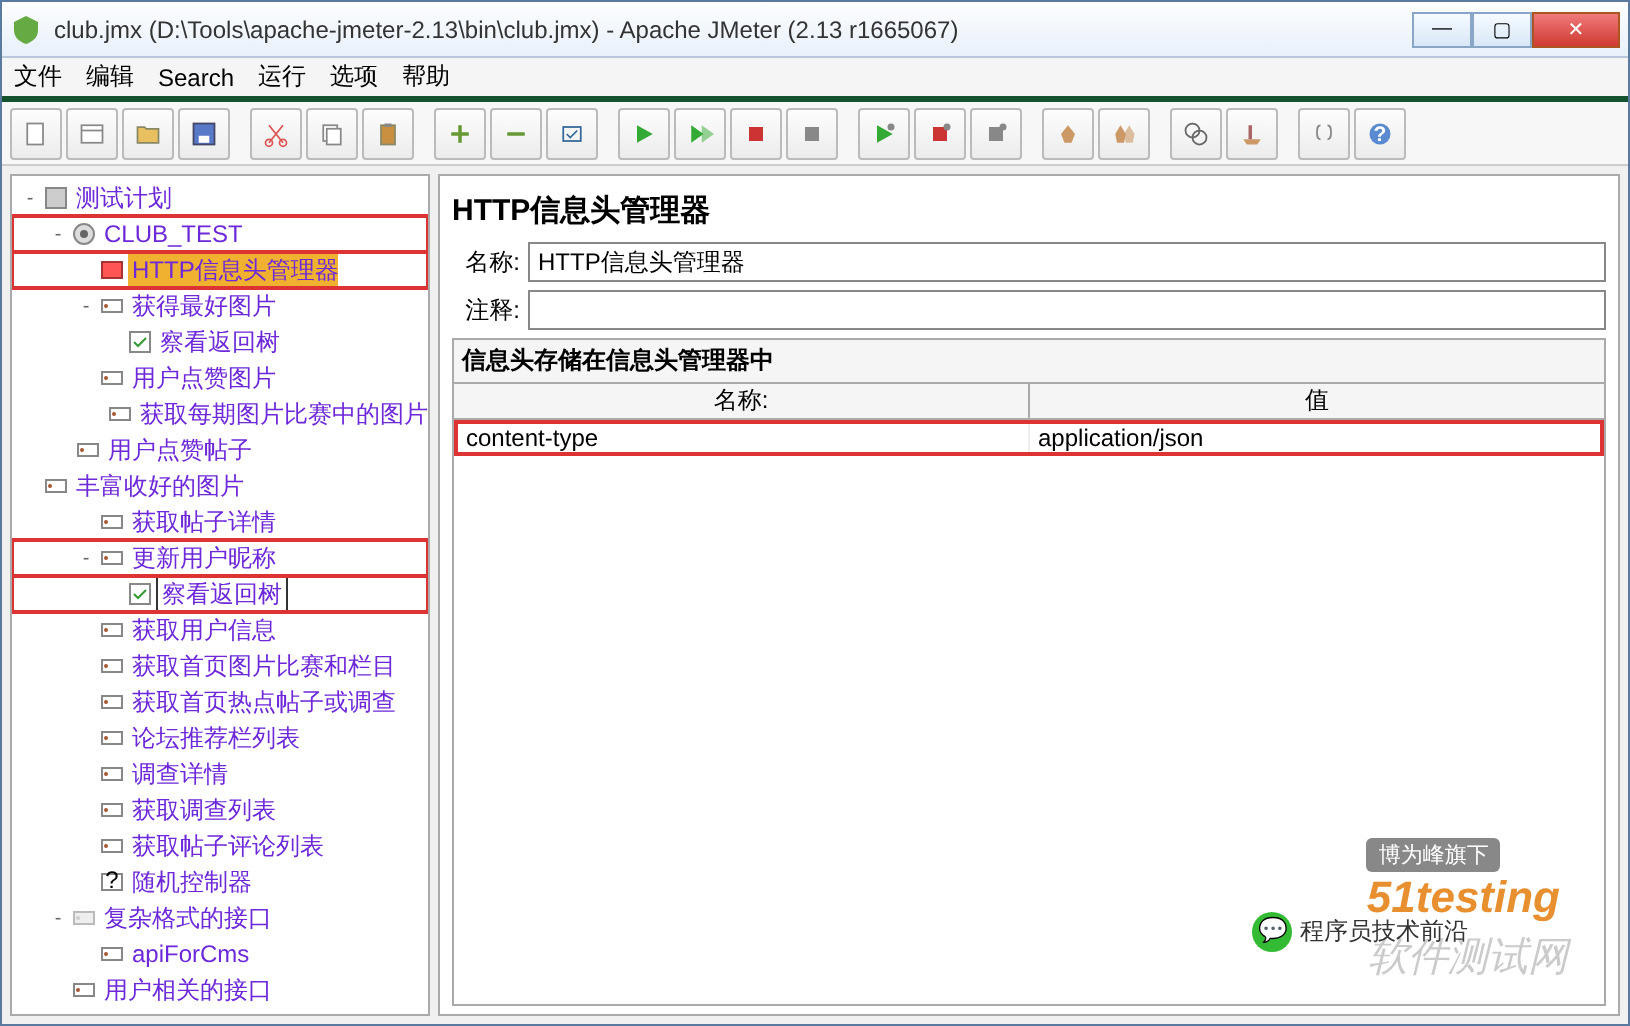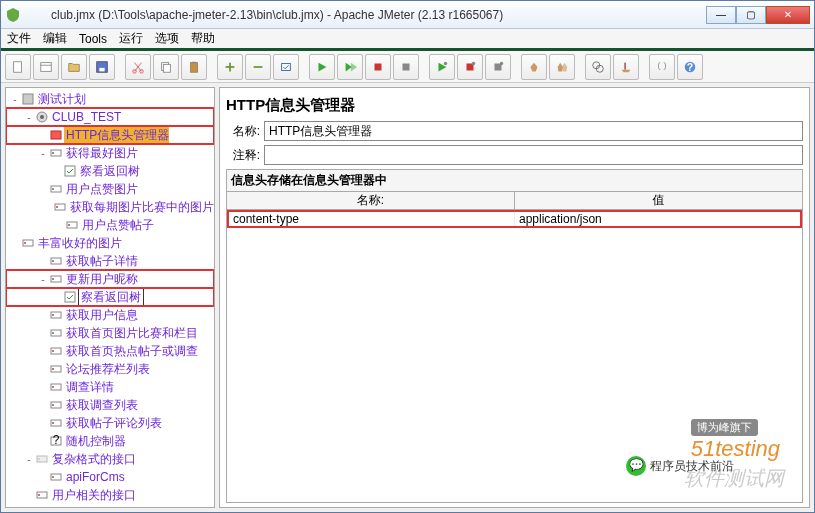--- a/index.html
+++ b/index.html
@@ -1,18 +1,18 @@
 <!DOCTYPE html>
 <html><head>
 <meta charset="utf-8">
 <style>
 * { box-sizing: border-box; margin: 0; padding: 0; font-family: "Microsoft YaHei", Tahoma, sans-serif; font-size: 12px; }
 body { background: #fff; }
 .window { width: 815px; height: 513px; border: 1px solid #5a7aa0; background: #f0f0f0; display: flex; flex-direction: column; box-shadow: 0 0 5px rgba(0,0,0,0.3); }
-.titlebar { height: 28px; background: linear-gradient(#fdfeff, #e8f0fa); display: flex; align-items: center; padding: 0 4px; border-bottom: 1px solid #b8c8da; gap: 24px; }
+.titlebar { height: 28px; background: linear-gradient(#fdfeff, #e8f0fa); display: flex; align-items: center; padding: 0 4px; border-bottom: 1px solid #b8c8da; }
 .titlebar-icon { width: 16px; height: 16px; margin-right: 6px; }
 .titlebar-text { flex: 1; color: #333; }
 .wbtns { display: flex; gap: 0; }
 .wbtn { width: 30px; height: 18px; border: 1px solid #8aa6c6; background: linear-gradient(#f6fbff, #d8e7f6); display: flex; align-items: center; justify-content: center; font-size: 10px; cursor: pointer; }
 .wbtn.close { width: 44px; background: linear-gradient(#f07a7a, #cf3a32); color: #fff; border-color: #a52; }
 .menubar { height: 22px; background: #f5f5f5; display: flex; align-items: center; padding: 0 6px; gap: 12px; border-bottom: 3px solid #14532d; }
 .menubar span { cursor: pointer; }
 .toolbar { height: 32px; background: #f7f7f7; border-bottom: 1px solid #ccc; display: flex; align-items: center; padding: 0 4px; gap: 2px; }
 .tbtn { width: 26px; height: 26px; border: 1px solid #bbb; background: linear-gradient(#fdfdfd, #ececec); border-radius: 2px; display: flex; align-items: center; justify-content: center; cursor: pointer; }
 .tbtn svg { width: 14px; height: 14px; }
@@ -56,21 +56,21 @@
     <div class="wbtns">
       <div class="wbtn">—</div>
       <div class="wbtn">▢</div>
       <div class="wbtn close">✕</div>
     </div>
   </div>
 
   <div class="menubar">
     <span>文件</span>
     <span>编辑</span>
-    <span>Tools</span>
+    <span>Search</span>
     <span>运行</span>
     <span>选项</span>
     <span>帮助</span>
   </div>
 
   <div class="toolbar">
     <div class="tbtn">
         <svg viewBox="0 0 16 16">
           <rect x="3" y="2" width="9" height="12" fill="#fff" stroke="#888"></rect>
         </svg>
@@ -273,21 +273,21 @@
         <div class="tree-item" style="padding-left:36px">
     <span class="handle">&nbsp;</span>
     <span class="icon">
             <svg width="14" height="14">
               <rect x="2" y="4" width="10" height="6" fill="#fff" stroke="#888"></rect>
               <circle cx="4" cy="7" r="1" fill="#a53"></circle>
             </svg>
           </span>
     <span class="label">获取每期图片比赛中的图片</span>
   </div>
-        <div class="tree-item" style="padding-left:48px">
+        <div class="tree-item" style="padding-left:20px">
     <span class="handle">&nbsp;</span>
     <span class="icon">
             <svg width="14" height="14">
               <rect x="2" y="4" width="10" height="6" fill="#fff" stroke="#888"></rect>
               <circle cx="4" cy="7" r="1" fill="#a53"></circle>
             </svg>
           </span>
     <span class="label">用户点赞帖子</span>
   </div>
         <div class="tree-item" style="">
@@ -471,19 +471,19 @@
         <div class="grid-row">
           <div>content-type</div>
           <div>application/json</div>
         </div>
       </div>
     </div>
   </div>
 
   <div class="watermark2">
     <div style="background:#888;color:#fff;padding:1px 6px;border-radius:3px;font-size:11px;display:inline-block">博为峰旗下</div><br>
-    <span style="font-size:22px;color:#e89030;font-style:italic;font-weight:normal">51testing</span>
+    <span style="font-size:22px;color:#e89030;font-style:italic;font-weight:bold">51testing</span>
   </div>
   <div class="watermark">软件测试网</div>
   <div style="position:absolute;right:80px;bottom:36px;font-size:14px;color:#333;pointer-events:none">
     <span style="display:inline-block;width:20px;height:20px;background:#3b3;border-radius:50%;vertical-align:middle;margin-right:4px;position:relative"><span style="position:absolute;color:#fff;left:3px;top:2px;font-size:12px">💬</span></span><span>程序员技术前沿</span>
   </div>
 </div>
 
 </body></html>

